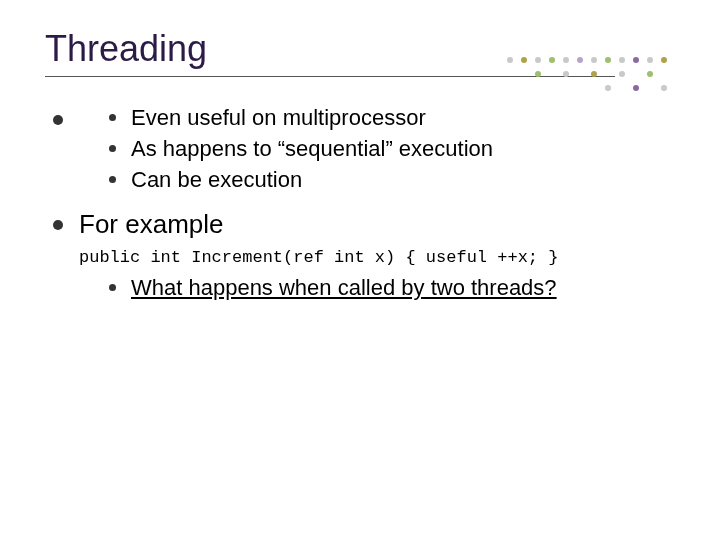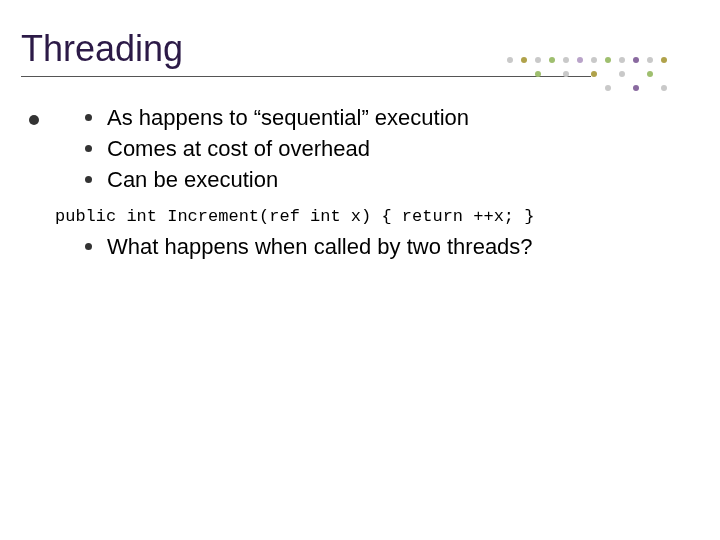--- a/index.html
+++ b/index.html
@@ -11,21 +11,21 @@
     position:relative;
     box-sizing:border-box;
   }
   .decor{
     position:absolute;
     top:52px;right:40px;
     width:180px;height:50px;
     pointer-events:none;
   }
   .slide{
-    padding:28px 42px 0 21px;
+    padding:28px 42px 0 45px;
   }
   .title{
     font-size:36px;
     font-weight:400;
     color:#2c1a47;
     margin:0 0 6px 0;
   }
   .rule{
     border:none;
     border-top:1px solid #555;
@@ -105,33 +105,36 @@
 </svg>
 
 <div class="slide">
   <h1 class="title">Threading</h1>
   <hr class="rule">
 
   <ul class="top">
 
     <li>
       <ul class="sub">
+        <li>Even useful on multiprocessor</li>
         <li>As happens to “sequential” execution</li>
-        <li>Comes at cost of overhead</li>
         <li>Can be execution</li>
       </ul>
     </li>
 
+    <li>
+      <span>For example</span>
+    </li>
 
   </ul>
 
-  <div class="code">public int Increment(ref int x) { return ++x; }</div>
+  <div class="code">public int Increment(ref int x) { useful ++x; }</div>
 
   <ul class="top" style="margin-top:-4px">
-    <li style="padding-left: 26px; list-style: none; --nobullet: 1; position: relative; margin-bottom: 11px; font-size: 26px; content: none;" class="nob">
+    <li style="padding-left: 26px; list-style: none; --nobullet: 1; position: relative; margin-bottom: 11px; font-size: 26px; content: none; text-decoration: underline;" class="nob">
 
       <ul class="sub" style="margin-top:0">
         <li>What happens when called by two threads?</li>
       </ul>
     </li>
   </ul>
 
 </div>
 
 <style>

